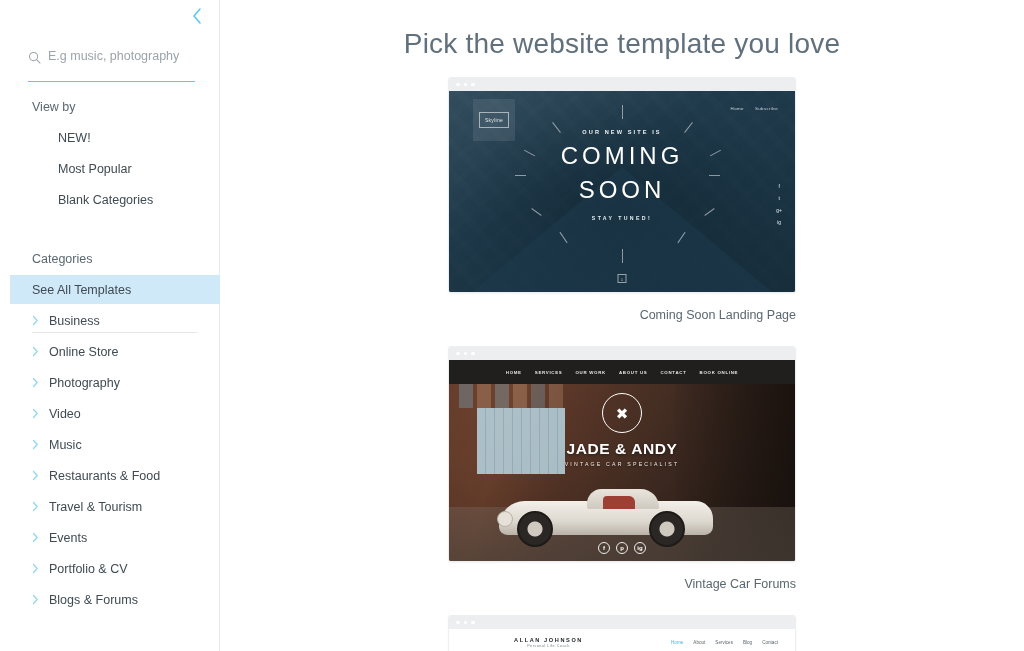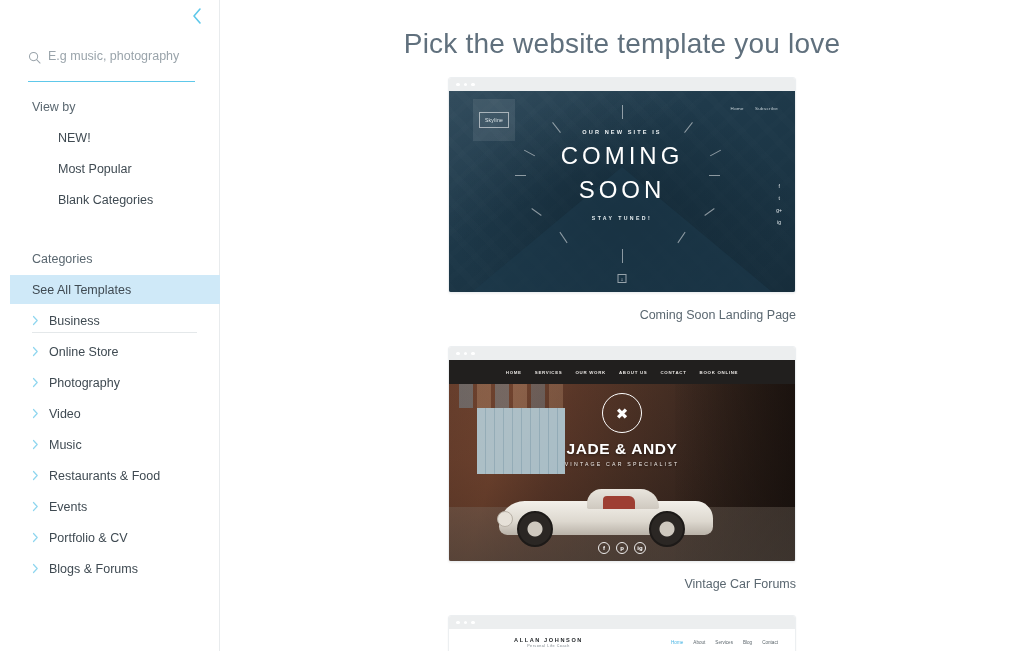--- a/index.html
+++ b/index.html
@@ -356,20 +356,26 @@
         <svg class="chev" width="7" height="11" viewBox="0 0 7 11">
           <polyline points="1.5,1.5 5.2,5.5 1.5,9.5" fill="none" stroke="#8fd6ef" stroke-width="1.2" stroke-linecap="round" stroke-linejoin="round"></polyline>
         </svg>
         <span class="cat-label">Music</span>
       </div>
       <div class="nav-row">
         <svg class="chev" width="7" height="11" viewBox="0 0 7 11">
           <polyline points="1.5,1.5 5.2,5.5 1.5,9.5" fill="none" stroke="#8fd6ef" stroke-width="1.2" stroke-linecap="round" stroke-linejoin="round"></polyline>
         </svg>
         <span class="cat-label">Restaurants &amp; Food</span>
+      </div>
+      <div class="nav-row">
+        <svg class="chev" width="7" height="11" viewBox="0 0 7 11">
+          <polyline points="1.5,1.5 5.2,5.5 1.5,9.5" fill="none" stroke="#8fd6ef" stroke-width="1.2" stroke-linecap="round" stroke-linejoin="round"></polyline>
+        </svg>
+        <span class="cat-label">Travel &amp; Tourism</span>
       </div>
       <div class="nav-row">
         <svg class="chev" width="7" height="11" viewBox="0 0 7 11">
           <polyline points="1.5,1.5 5.2,5.5 1.5,9.5" fill="none" stroke="#8fd6ef" stroke-width="1.2" stroke-linecap="round" stroke-linejoin="round"></polyline>
         </svg>
         <span class="cat-label">Events</span>
       </div>
       <div class="nav-row">
         <svg class="chev" width="7" height="11" viewBox="0 0 7 11">
           <polyline points="1.5,1.5 5.2,5.5 1.5,9.5" fill="none" stroke="#8fd6ef" stroke-width="1.2" stroke-linecap="round" stroke-linejoin="round"></polyline>

